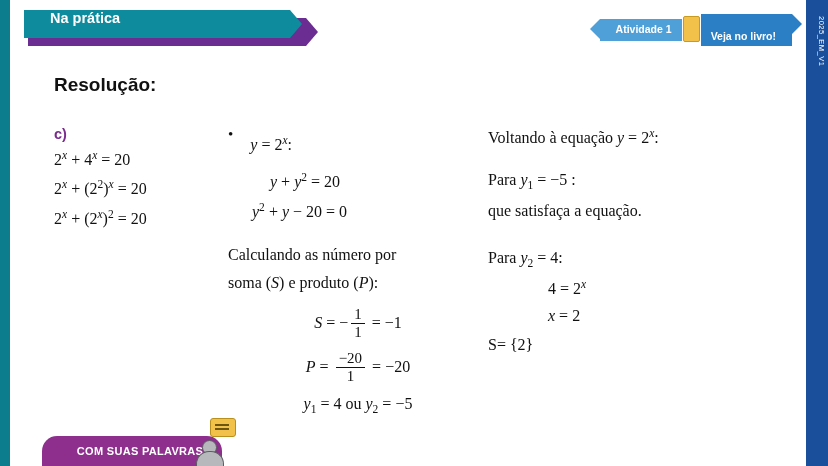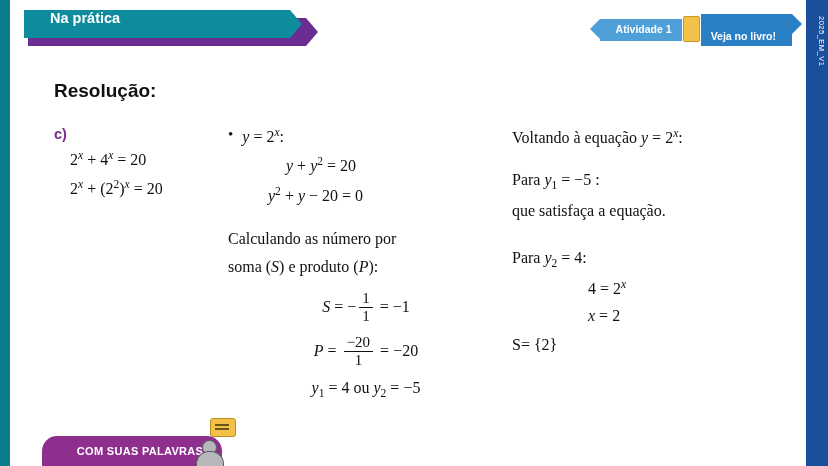--- a/index.html
+++ b/index.html
@@ -139,49 +139,49 @@
     position: absolute;
     right: -10px; top: 0;
     border-top: 10px solid transparent;
     border-bottom: 10px solid transparent;
     border-left: 10px solid #2b7fc4;
   }
 
   
   .page-title {
     position: absolute;
-    left: 54px; top: 80px;
+    left: 54px; top: 74px;
     font-size: 19px;
     font-weight: bold;
     color: #111111;
   }
 
   
   .col {
     position: absolute;
     top: 126px;
     font-family: "Liberation Serif", serif;
     color: #111111;
   }
   .col-a { left: 54px;  width: 165px; }
   .col-b { left: 228px; width: 260px; }
-  .col-c { left: 512px; width: 290px; }
+  .col-c { left: 488px; width: 290px; }
 
   .label-c {
     font-family: "Liberation Sans", sans-serif;
     color: #7b2d8e;
     font-weight: bold;
     font-size: 14.5px;
     margin-bottom: 7px;
   }
 
   .eq {
     font-family: "Liberation Serif", serif;
     font-size: 16px;
-    margin: 0 0 9px 16px;
+    margin: 0 0 9px 0;
     white-space: nowrap;
   }
   .eq-c { text-align: center; }
   .txt {
     font-family: "Liberation Serif", serif;
     font-size: 16px;
     margin: 0 0 6px 0;
     line-height: 1.35;
   }
   .bullet-row {
@@ -298,26 +298,27 @@
   <span class="pill-badge"></span>
   <span class="pill-right">Veja no livro!</span>
 </div>
 
 <div class="page-title">Resolução:</div>
 
 <div class="col col-a">
   <div class="label-c">c)</div>
   <div class="eq">2<sup class="e">x</sup> + 4<sup class="e">x</sup> = 20</div>
   <div class="eq">2<sup class="e">x</sup> + (2<sup class="n">2</sup>)<sup class="e">x</sup> = 20</div>
+  <div class="eq">2<sup class="e">x</sup> + (2<sup class="e">x</sup>)<sup class="n">2</sup> = 20</div>
 </div>
 
 <div class="col col-b">
   <div class="bullet-row">
     <span class="bullet-dot">•</span>
-    <span class="eq" style="margin:0"><i class="v">y</i> = 2<sup class="e">x</sup>:</span>
+    <span class="eq" style="margin:8px"><i class="v">y</i> = 2<sup class="e">x</sup>:</span>
   </div>
   <div class="eq indent-2"><i class="v">y</i> + <i class="v">y</i><sup class="n">2</sup> = 20</div>
   <div class="eq indent-1"><i class="v">y</i><sup class="n">2</sup> + <i class="v">y</i> − 20 = 0</div>
   <div class="gap-m"></div>
   <div class="txt">Calculando as número por</div>
   <div class="txt">soma (<i class="v">S</i>) e produto (<i class="v">P</i>):</div>
   <div class="gap-s"></div>
   <div class="eq eq-c">
     <i class="v">S</i> = −<span class="frac"><span class="num">1</span><span class="den">1</span></span> = −1
   </div>

